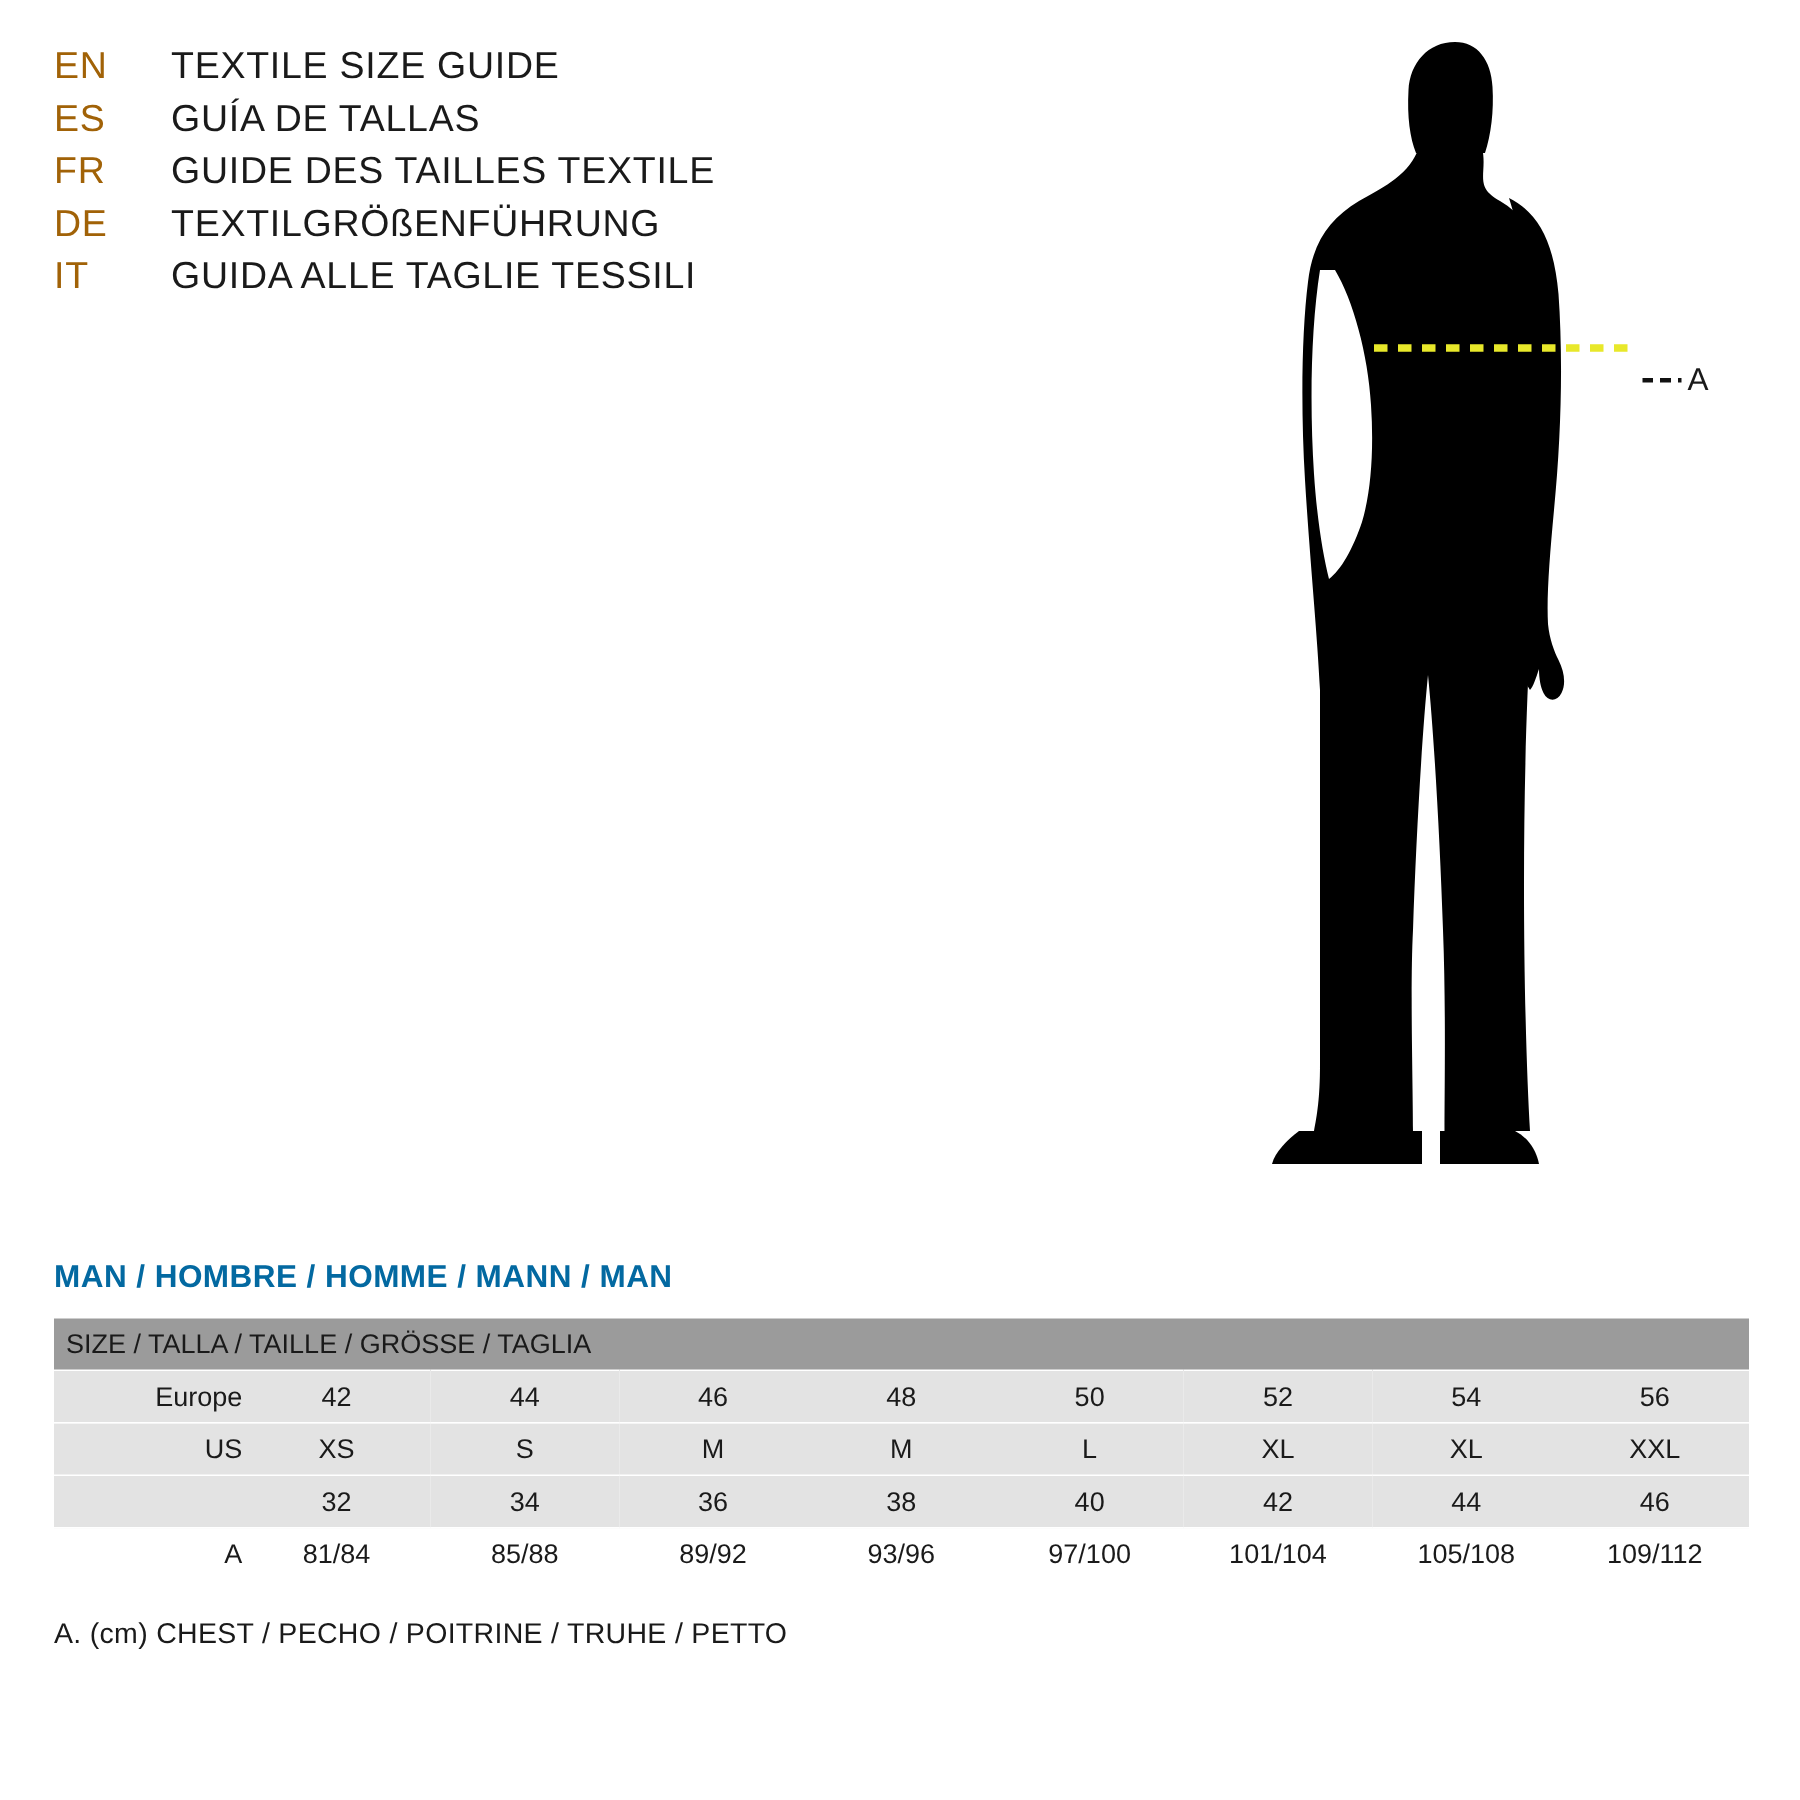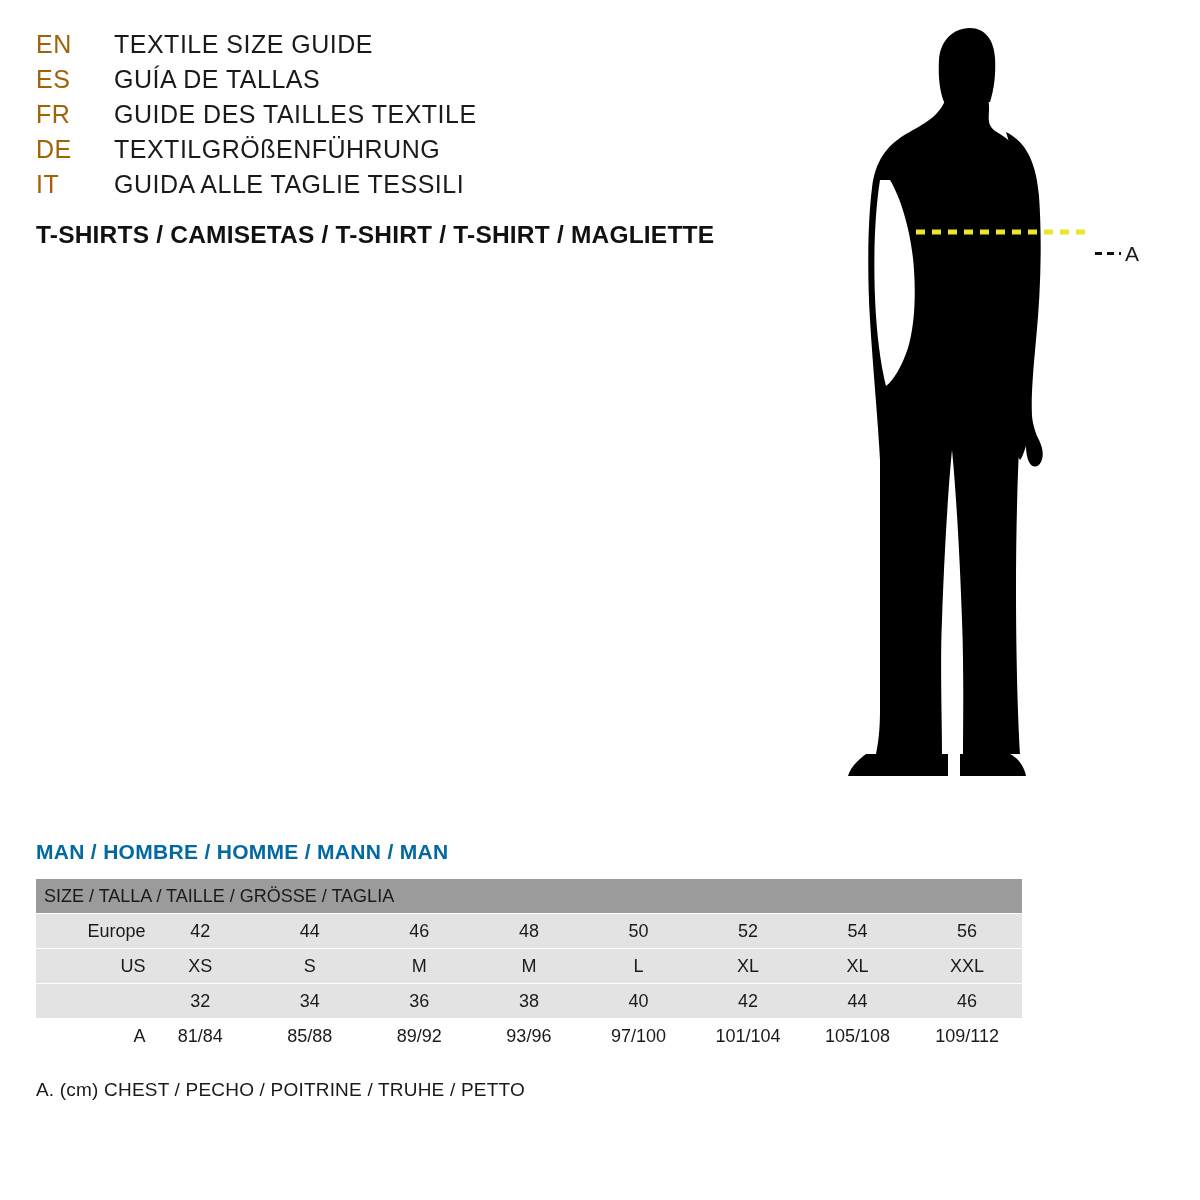--- a/index.html
+++ b/index.html
@@ -94,21 +94,21 @@
   }
   .section-title {
     font-size: 21px;
     font-weight: bold;
     letter-spacing: 0.3px;
     margin-bottom: 15px;
     color: #0369a1;
   }
   table.size-table {
     border-collapse: collapse;
-    width: 986px;
+    width: 1130px;
     table-layout: fixed;
   }
   table.size-table td {
     font-size: 18px;
     color: #1a1a1a;
     height: 34px;
     padding: 0;
     vertical-align: middle;
   }
   .col-label {
@@ -164,21 +164,20 @@
     <div class="lang-code">DE</div>
     <div class="lang-title">TEXTILGRÖßENFÜHRUNG</div>
   </div>
   <div class="lang-row">
     <div class="lang-code">IT</div>
     <div class="lang-title">GUIDA ALLE TAGLIE TESSILI</div>
   </div>
 </div>
 
 <div class="garment-lines">
-  <div class="garment-line">T-SHIRTS / CAMISETAS / T-SHIRT / T-SHIRT / MAGLIETTE</div>
 </div>
 
 <div class="figure-wrap">
   <svg class="figure-svg" width="360" height="770" viewBox="0 0 360 770">
 
     <path fill="#000000" d="M150 8 C132 8 120 22 119 40 C118 58 120 72 124 82 L170 82 C174 70 176 54 175 38 C174 20 165 8 150 8 Z"></path>
 
     <path fill="#000000" d="M126 78
       C120 96 104 104 86 114
       C66 126 55 142 52 168

